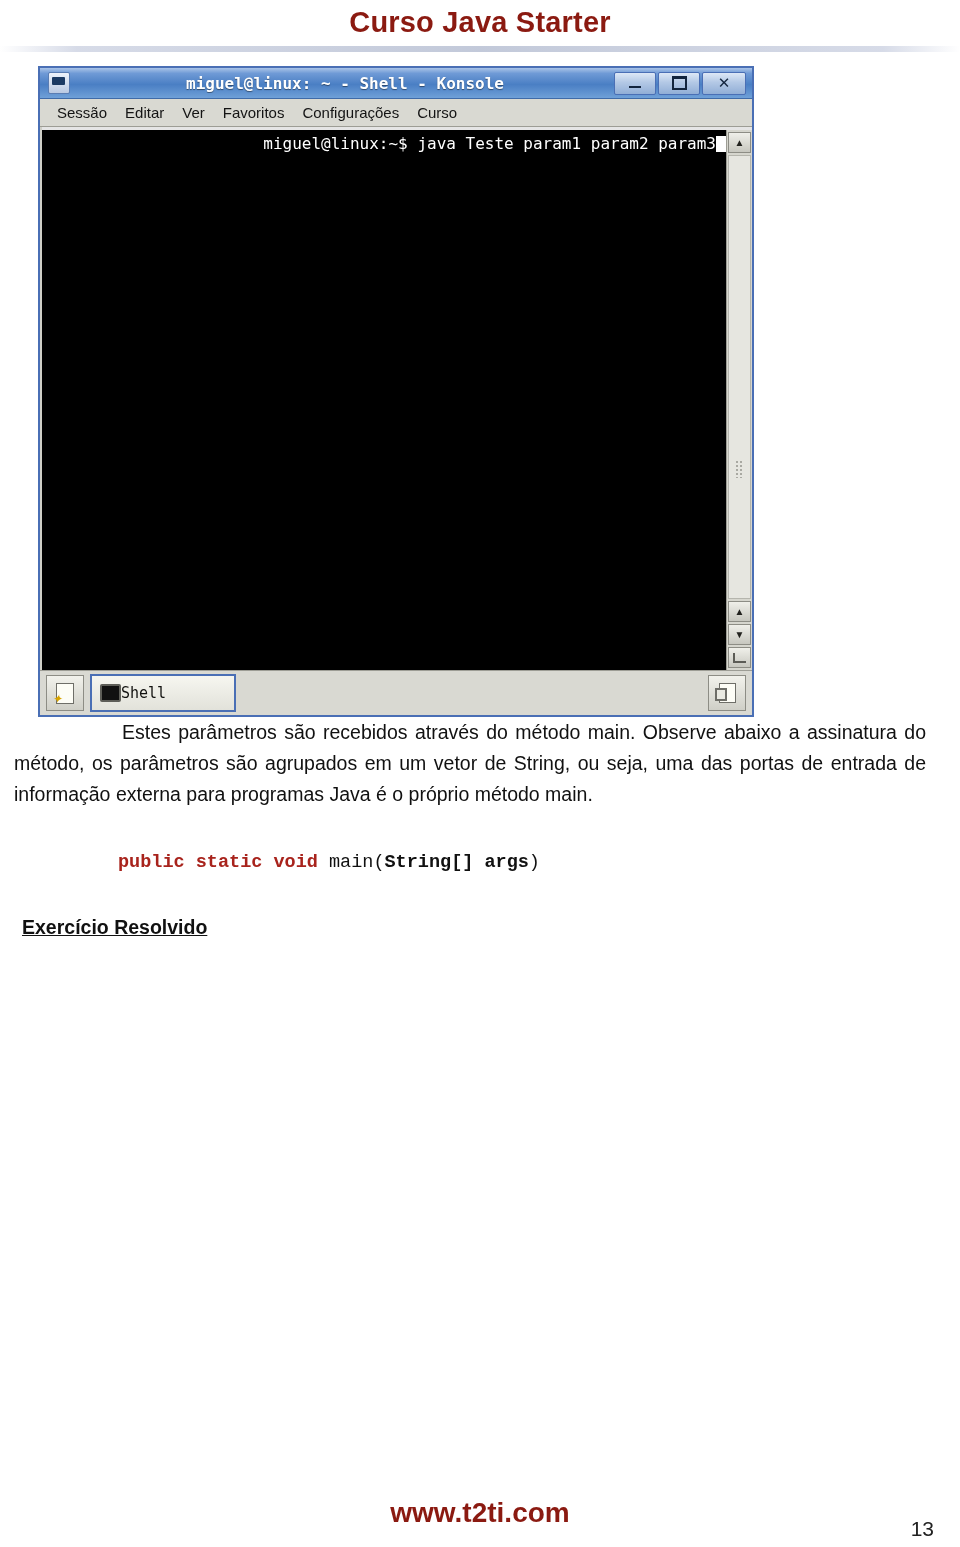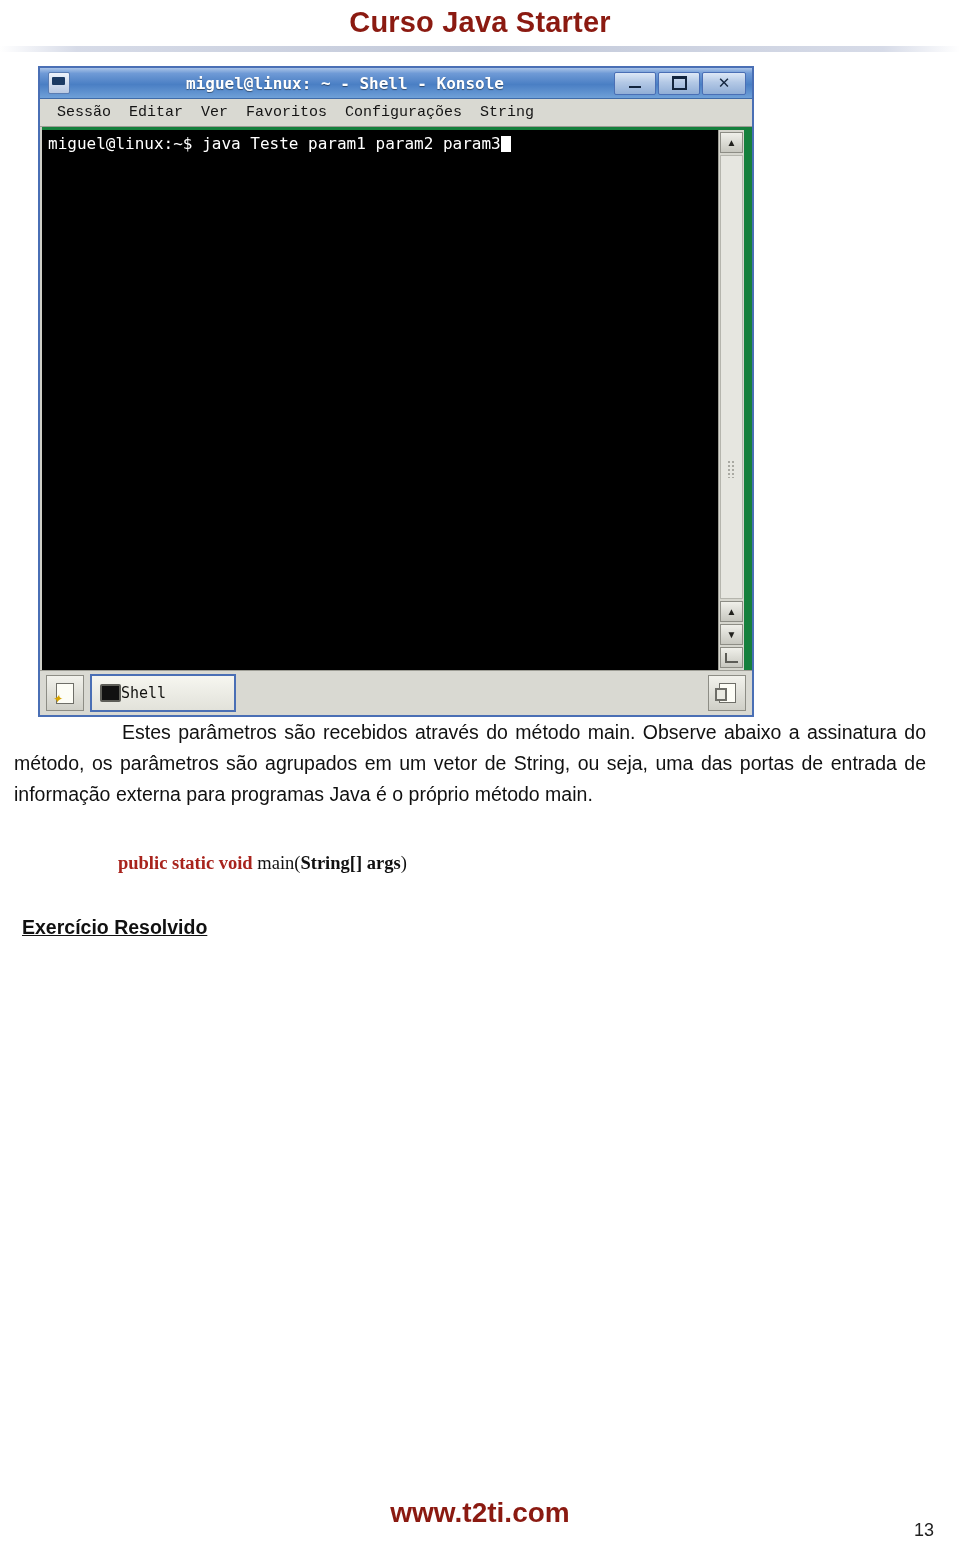--- a/index.html
+++ b/index.html
@@ -100,33 +100,34 @@
   .tb-max-glyph { display:block; width: 11px; height: 9px; border: 2px solid #12243d; border-top-width: 3px; }
   .tb-close-glyph { font-weight: bold; font-size: 15px; }
 
   .menubar {
     height: 27px;
     display: flex;
     align-items: center;
     background: #d9d9d2;
     border-bottom: 1px solid #9d9d95;
     padding-left: 8px;
-    font-family: Liberation Mono, monospace;
+    font-family: Liberation Sans, sans-serif;
     font-size: 15px;
     color: #141414;
   }
   .menubar .mi { padding: 2px 9px; white-space: nowrap; }
 
   .term-area {
     display: flex;
-    background: #15803d;
-    padding: 3px 8px 0 0;
+    background: #e5e5e5;
+    padding: 3px 0 0 0;
     height: 540px;
     border-left: 2px solid #cfcfc7;
     border-right: 0;
+    text-align: right;
   }
   .term-body {
     flex: 1 1 auto;
     background: #000000;
     color: #ffffff;
     font-family: "DejaVu Sans Mono", monospace;
     font-size: 16px;
     line-height: 20px;
     padding: 4px 0 0 6px;
     white-space: pre;
@@ -252,21 +253,21 @@
     font-size: 19.5px;
     line-height: 31px;
     text-align: justify;
     margin: 0;
     color: #111111;
   }
   .para-1 { margin-top: 30px; text-indent: 108px; }
   .code-line {
     margin: 40px 0 0 0;
     padding-left: 104px;
-    font-family: Liberation Serif, serif;
+    font-family: Liberation Mono, monospace;
     font-size: 18.5px;
     line-height: 26px;
   }
   .kw { color: #A8231C; font-weight: bold; }
   .code-plain { color: #111111; }
   .code-bold { color: #111111; font-weight: bold; }
   .para-2 { margin-top: 36px; text-indent: 54px; }
   .section-head {
     margin-top: 40px;
     font-size: 19.5px;
@@ -287,21 +288,21 @@
   .footer .site {
     font-size: 28px;
     font-weight: bold;
     color: #8B1A11;
     font-family: "Liberation Sans", sans-serif;
   }
   .page-num {
     position: absolute;
     right: 26px;
     bottom: 6px;
-    font-size: 18px;
+    font-size: 21px;
     color: #222222;
   }
 </style>
 </head>
 <body>
 
 <div class="page-header">
   <div class="title">Curso Java Starter</div>
   <div class="header-rule"></div>
 </div>
@@ -324,21 +325,21 @@
         </span>
       </span>
     </div>
 
     <div class="menubar">
       <span class="mi">Sessão</span>
       <span class="mi">Editar</span>
       <span class="mi">Ver</span>
       <span class="mi">Favoritos</span>
       <span class="mi">Configurações</span>
-      <span class="mi">String</span>
+      <span class="mi">Curso</span>
     </div>
 
     <div class="term-area">
       <div class="term-body"><span>miguel@linux:~$ </span><span>java Teste param1 param2 param3</span><span class="cursor-block"></span></div>
       <div class="scrollbar">
         <span class="sb-arrow">▲</span>
         <span class="sb-dots"></span>
         <span class="sb-track"></span>
         <span class="sb-bottom-group">
           <span class="sb-arrow">▲</span>

